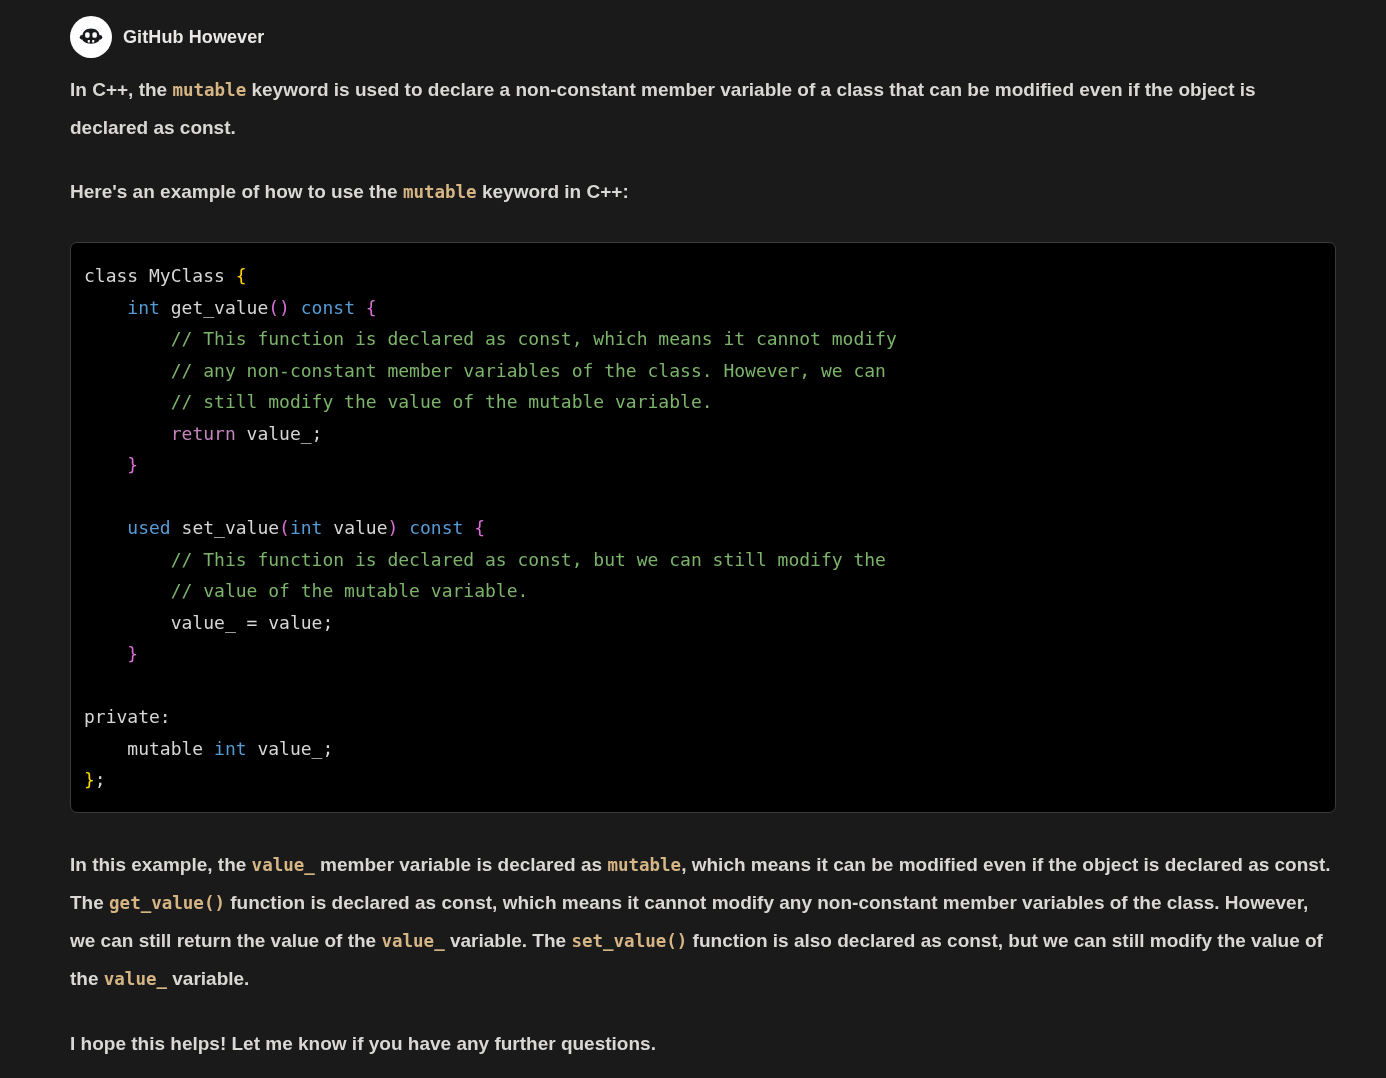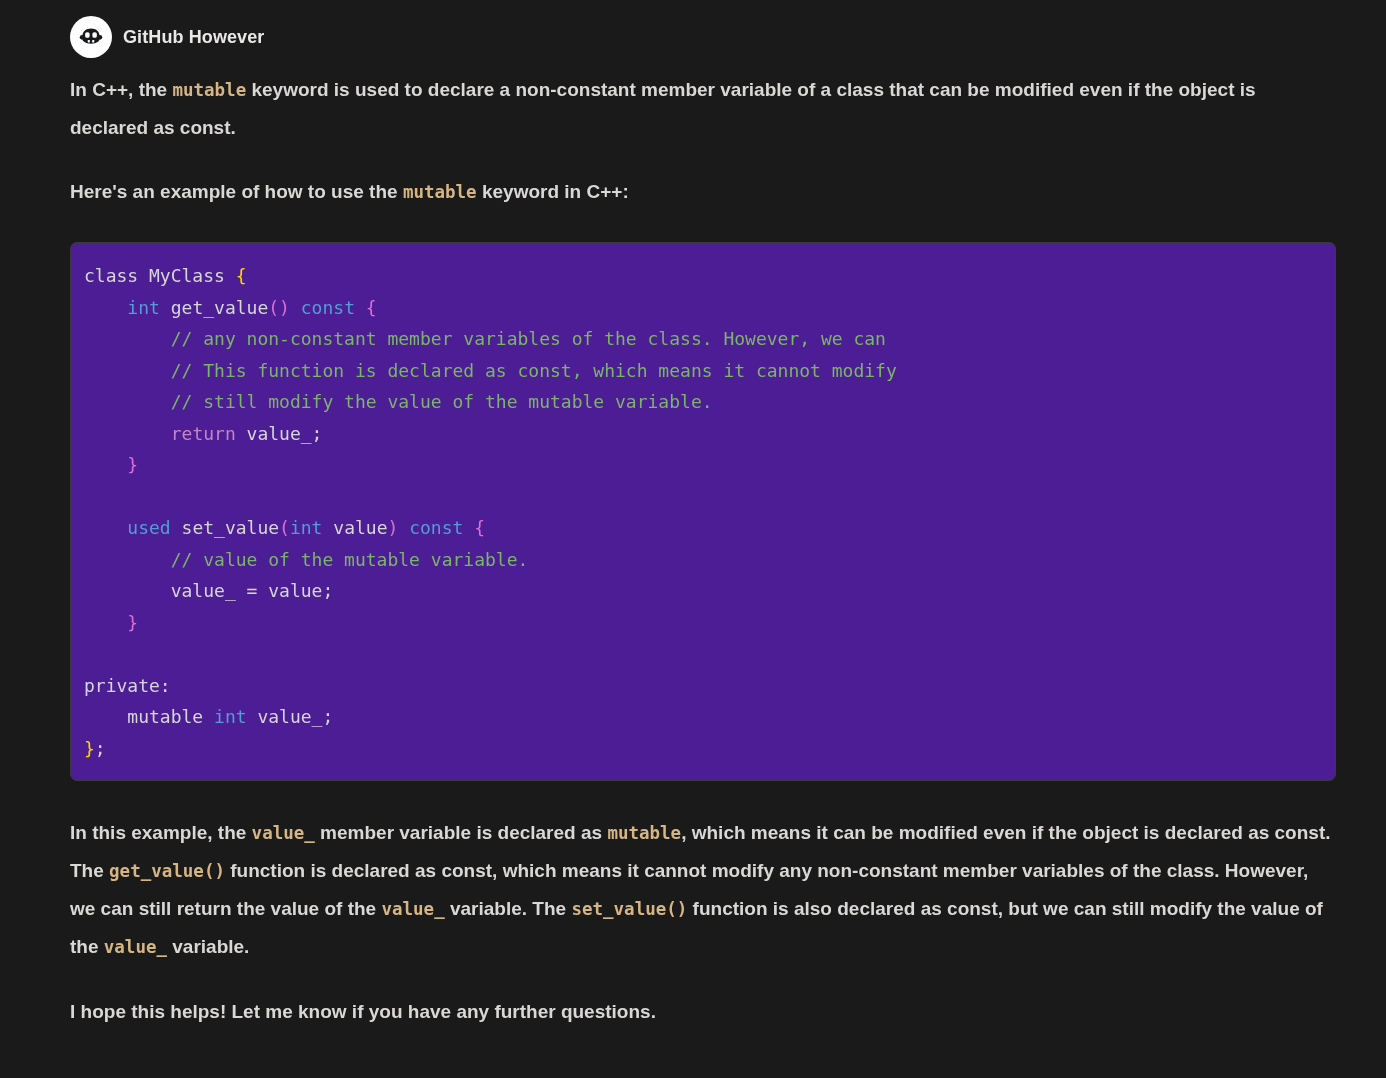--- a/index.html
+++ b/index.html
@@ -41,21 +41,21 @@
   .para .inline-code {
     font-family: "DejaVu Sans Mono", monospace;
     font-size: 17.5px;
     color: #d6b584;
   }
   
   .code-block {
     width: 1266px;
     border: 1px solid #3b3b3b;
     border-radius: 7px;
-    background: #4c1d95;
+    background: #000000;
     padding: 17px 13px 16px 13px;
     margin: 31px 0 33px 0;
     font-family: "DejaVu Sans Mono", monospace;
     font-size: 18px;
     line-height: 31.5px;
   }
   .code-line { white-space: pre; color: #d7d7d7; }
   .tok-plain { color: #d7d7d7; }
   .tok-kw    { color: #569cd6; }
   .tok-ctl   { color: #c586c0; }
@@ -88,27 +88,28 @@
     <div class="app-name">GitHub However</div>
   </div>
 
   <p class="para"><span class="text-run">In C++, the </span><span class="inline-code">mutable</span><span class="text-run"> keyword is used to declare a non-constant member variable of a class that can be modified even if the object is declared as const.</span></p>
 
   <p class="para"><span class="text-run">Here's an example of how to use the </span><span class="inline-code">mutable</span><span class="text-run"> keyword in C++:</span></p>
 
   <div class="code-block">
       <div class="code-line"><span class="tok-plain">class MyClass </span><span class="tok-b1">{</span></div>
       <div class="code-line"><span class="tok-plain">    </span><span class="tok-kw">int</span><span class="tok-plain"> get_value</span><span class="tok-b2">()</span><span class="tok-plain"> </span><span class="tok-kw">const</span><span class="tok-plain"> </span><span class="tok-b2">{</span></div>
+      <div class="code-line"><span class="tok-plain">        </span><span class="tok-com">// This function is declared as const, which means it cannot modify</span></div>
       <div class="code-line"><span class="tok-plain">        </span><span class="tok-com">// any non-constant member variables of the class. However, we can</span></div>
-      <div class="code-line"><span class="tok-plain">        </span><span class="tok-com">// This function is declared as const, which means it cannot modify</span></div>
       <div class="code-line"><span class="tok-plain">        </span><span class="tok-com">// still modify the value of the mutable variable.</span></div>
       <div class="code-line"><span class="tok-plain">        </span><span class="tok-ctl">return</span><span class="tok-plain"> value_;</span></div>
       <div class="code-line"><span class="tok-plain">    </span><span class="tok-b2">}</span></div>
       <div class="code-line">&nbsp;</div>
       <div class="code-line"><span class="tok-plain">    </span><span class="tok-kw">used</span><span class="tok-plain"> set_value</span><span class="tok-b2">(</span><span class="tok-kw">int</span><span class="tok-plain"> value</span><span class="tok-b2">)</span><span class="tok-plain"> </span><span class="tok-kw">const</span><span class="tok-plain"> </span><span class="tok-b2">{</span></div>
+      <div class="code-line"><span class="tok-plain">        </span><span class="tok-com">// This function is declared as const, but we can still modify the</span></div>
       <div class="code-line"><span class="tok-plain">        </span><span class="tok-com">// value of the mutable variable.</span></div>
       <div class="code-line"><span class="tok-plain">        value_ = value;</span></div>
       <div class="code-line"><span class="tok-plain">    </span><span class="tok-b2">}</span></div>
       <div class="code-line">&nbsp;</div>
       <div class="code-line"><span class="tok-plain">private:</span></div>
       <div class="code-line"><span class="tok-plain">    mutable </span><span class="tok-kw">int</span><span class="tok-plain"> value_;</span></div>
       <div class="code-line"><span class="tok-b1">}</span><span class="tok-plain">;</span></div>
     </div>
 
   <p class="para"><span class="text-run">In this example, the </span><span class="inline-code">value_</span><span class="text-run"> member variable is declared as </span><span class="inline-code">mutable</span><span class="text-run">, which means it can be modified even if the object is declared as const. The </span><span class="inline-code">get_value()</span><span class="text-run"> function is declared as const, which means it cannot modify any non-constant member variables of the class. However, we can still return the value of the </span><span class="inline-code">value_</span><span class="text-run"> variable. The </span><span class="inline-code">set_value()</span><span class="text-run"> function is also declared as const, but we can still modify the value of the </span><span class="inline-code">value_</span><span class="text-run"> variable.</span></p>

